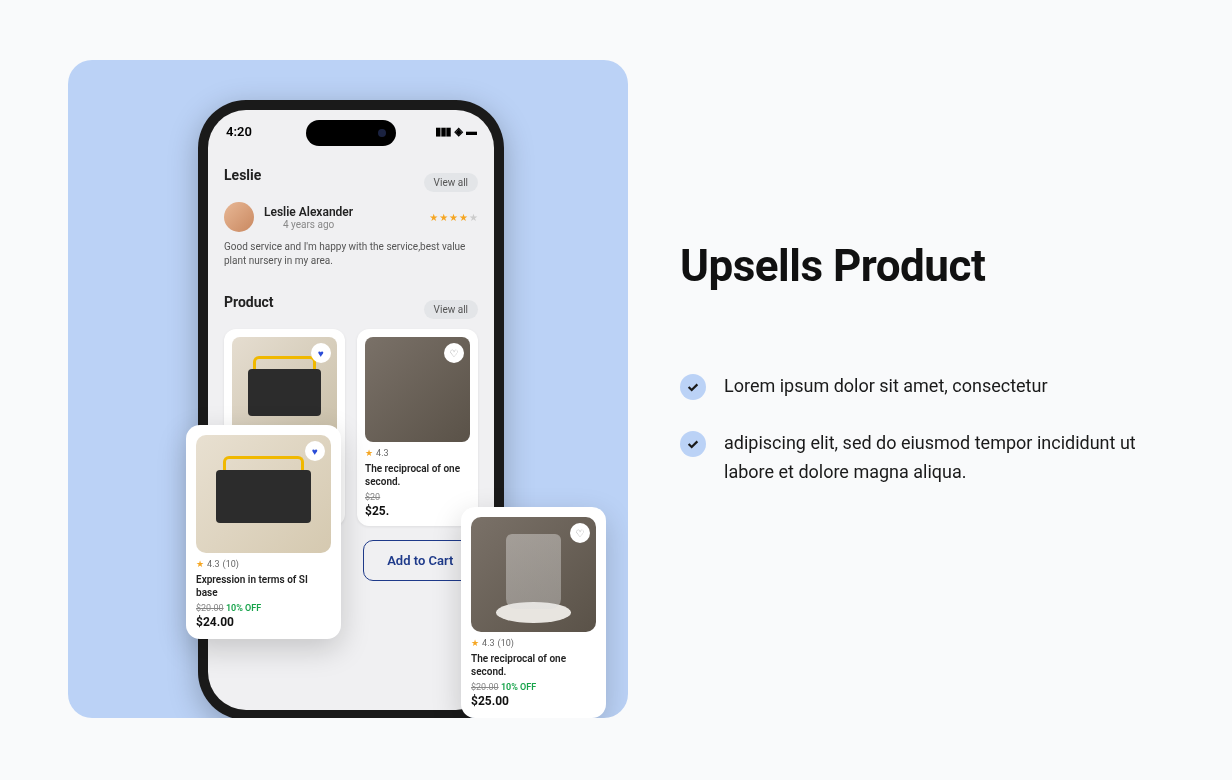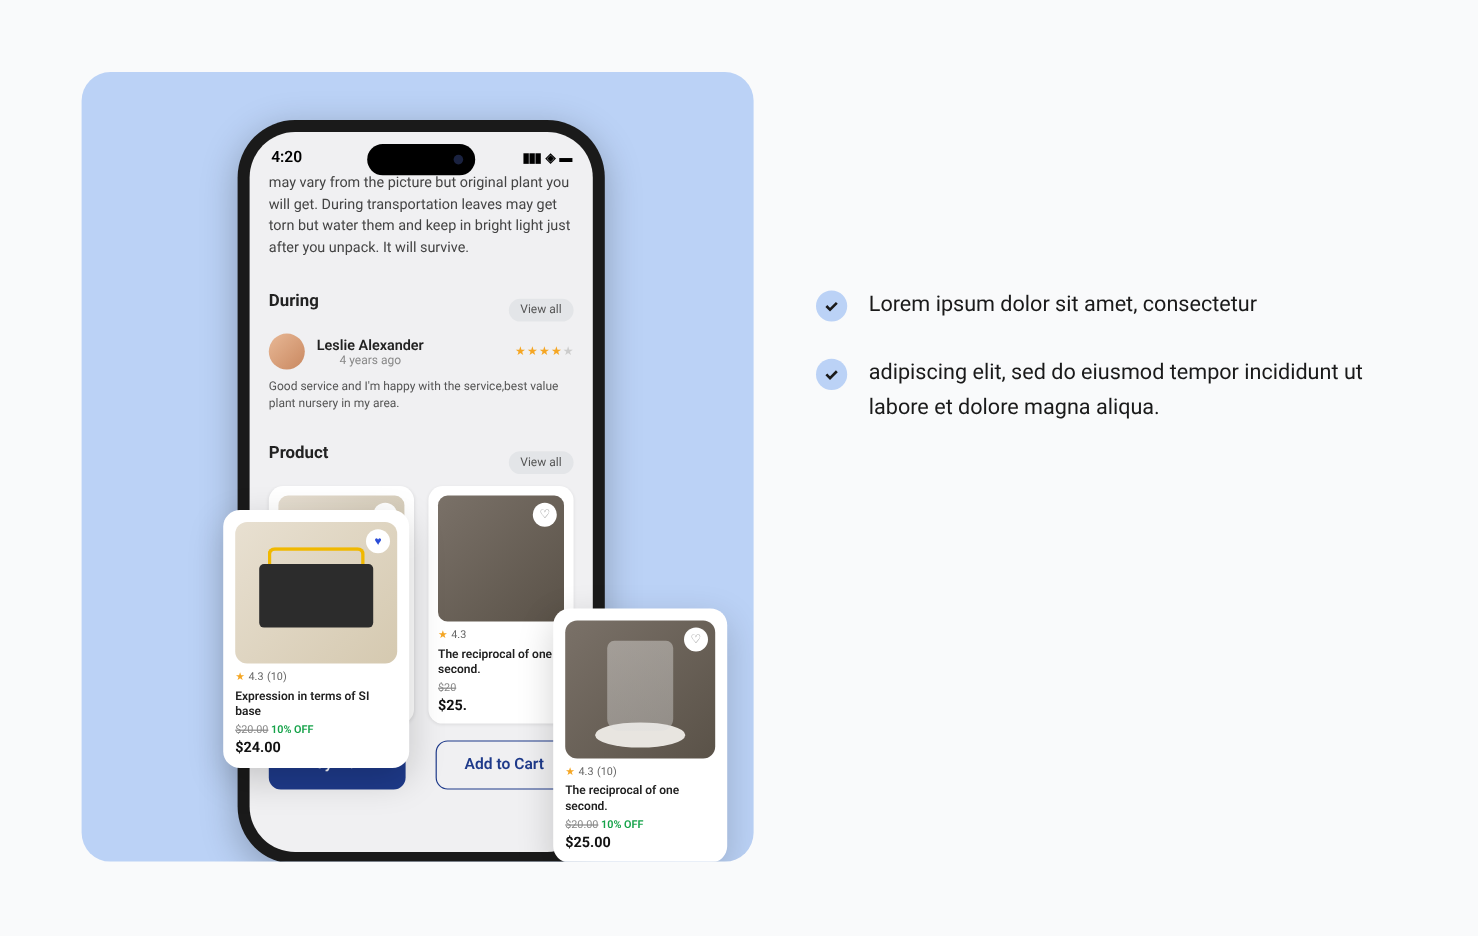--- a/index.html
+++ b/index.html
@@ -70,24 +70,23 @@
           </div>
         <div class="status-bar">
           <span>4:20</span>
           <span class="status-right">
             <span>▮▮▮</span>
             <span>◈</span>
             <span>▬</span>
           </span>
         </div>
         <div class="screen-content">
-          <p class="desc-text">may vary from the picture but original plant you will get. During transportation leaves may get torn but water them and keep in bright light just after you unpack. It will survive.</p>
 
           <div class="section-row">
-            <span class="section-title">During</span>
+            <span class="section-title">Leslie</span>
             <span class="view-all">View all</span>
           </div>
           <div class="review-row">
             <div class="avatar"></div>
             <div>
               <div class="reviewer-name">Leslie Alexander</div>
               <div class="reviewer-time">4 years ago</div>
             </div>
             <div class="stars-row">
               <span class="star-sm">★</span>
@@ -190,20 +189,21 @@
       <div class="card-price-row">
         <span class="old-price">$20.00</span>
         <span class="discount">10% OFF</span>
       </div>
       <div class="new-price">$25.00</div>
     </div>
 
   </div>
 
   <div class="right-content">
+    <h1 class="heading">Upsells Product</h1>
     <div class="bullet-item">
       <div class="check-badge">
         <svg viewBox="0 0 16 16">
             <path d="M3 8l3.5 3.5L13 5"></path>
           </svg>
       </div>
       <div class="bullet-text">Lorem ipsum dolor sit amet, consectetur</div>
     </div>
     <div class="bullet-item">
       <div class="check-badge">

